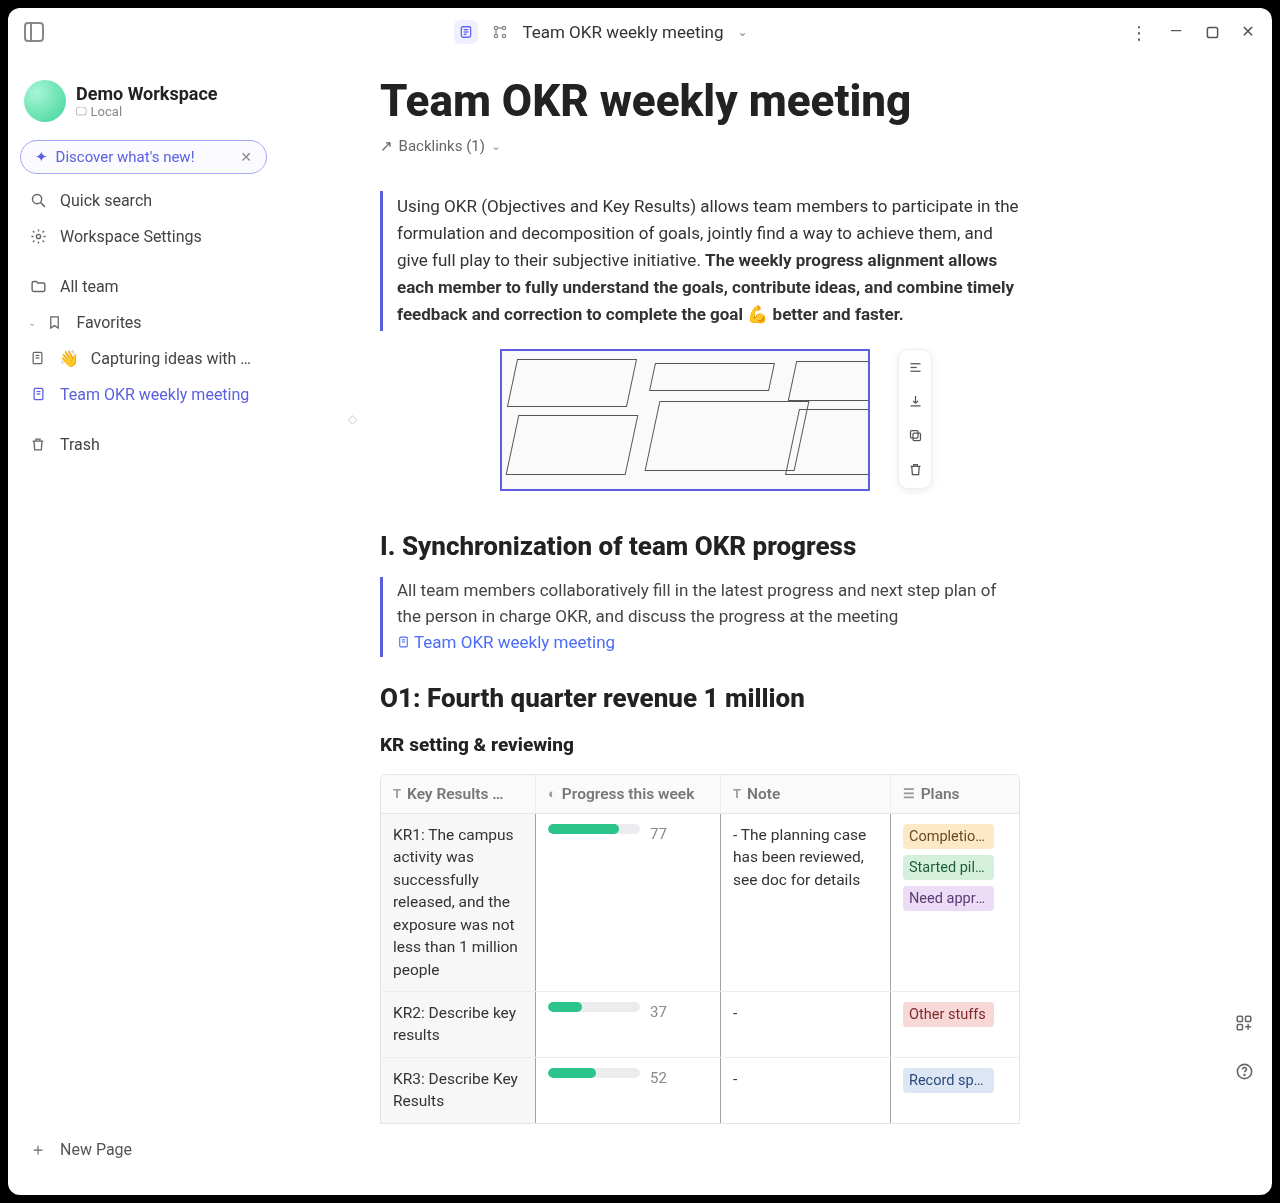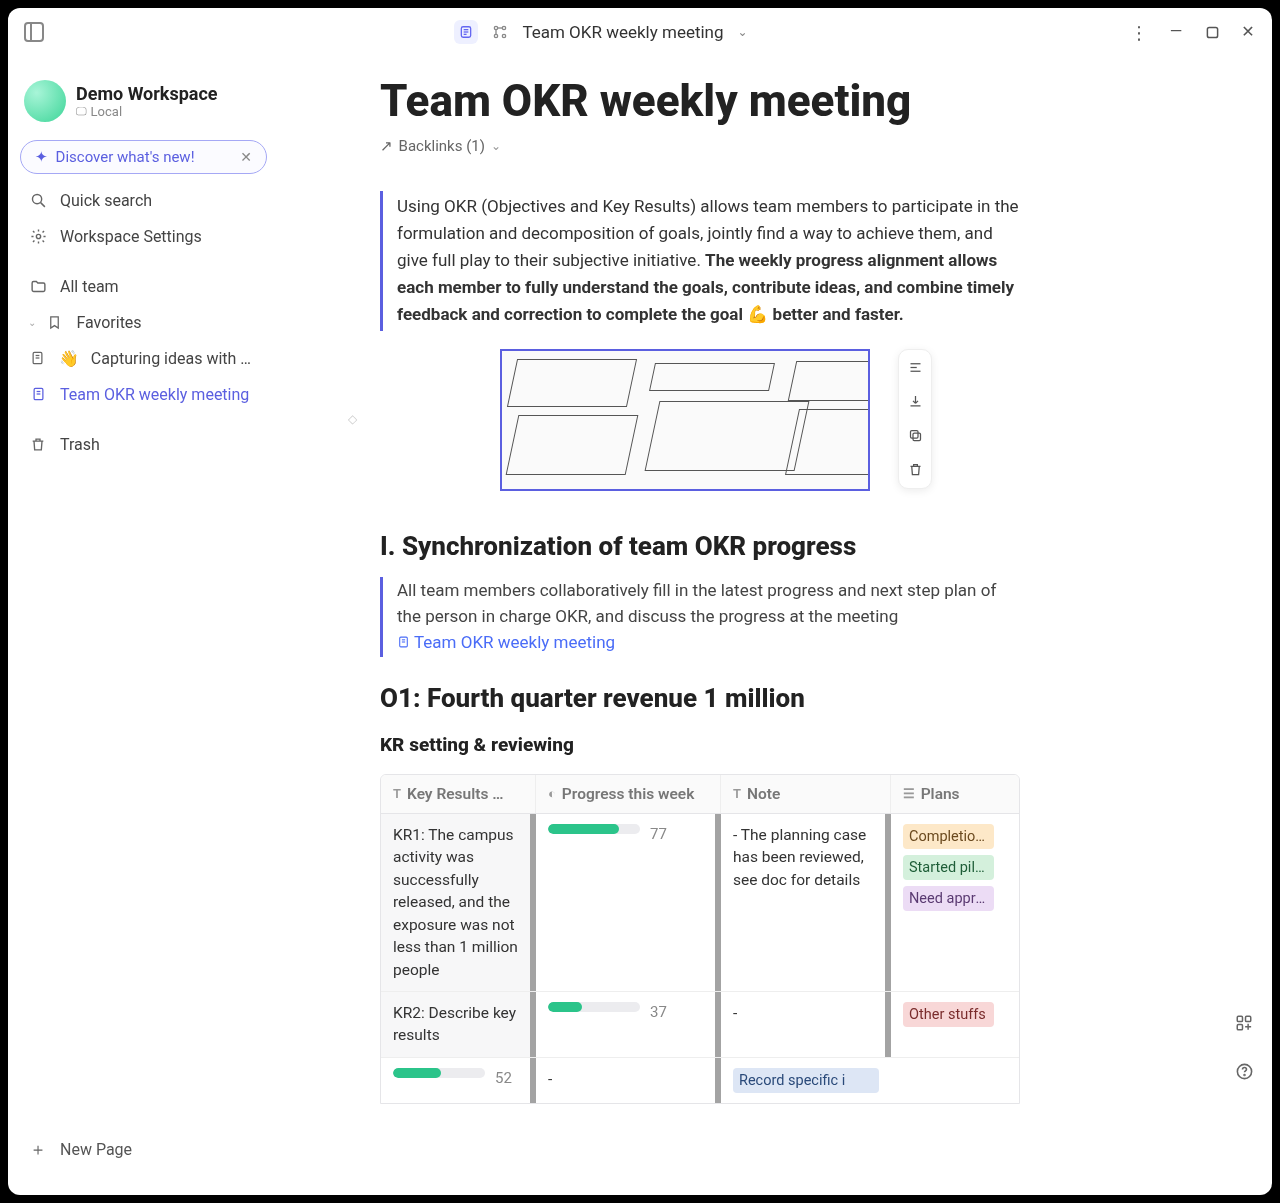--- a/index.html
+++ b/index.html
@@ -57,21 +57,21 @@
 .h2-section { font-size: 26px; font-weight: 800; color: #222; margin: 8px 0 20px 0; }
 .h3-section { font-size: 19px; font-weight: 800; color: #222; margin: 0 0 18px 0; }
 
 .table { border: 1px solid #e5e5e8; border-radius: 6px 6px 0 0; font-size: 15.5px; color: #333; overflow:hidden;}
 .thead { display: grid; grid-template-columns: 155px 185px 170px 115px; background: #fafafa; border-bottom: 1px solid #e5e5e8; }
 .th { padding: 10px 12px; color: #777; font-weight: 600; display: flex; align-items: center; gap: 6px; border-right: 1px solid #eee; white-space:nowrap; overflow:hidden; text-overflow:ellipsis;}
 .th:last-child { border-right: none; }
 .th-icon { font-size: 13px; color: #999; }
 .trow { display: grid; grid-template-columns: 155px 185px 170px 115px; border-bottom: 1px solid #eee; }
 .trow:last-child { border-bottom: none; }
-.td { padding: 10px 12px; border-right: 6px solid #a3a3a3; line-height:1.45;}
+.td { padding: 10px 12px; border-right: 1px solid #a3a3a3; line-height:1.45;}
 .td:last-child { border-right: none; }
 .td.key { background: #f7f7f8; color:#333;}
 .progress-cell { display: flex; align-items: flex-start; gap: 10px; }
 .progress-bar { width: 92px; height: 10px; background: #ececef; border-radius: 5px; overflow: hidden; }
 .progress-fill { height: 100%; background: #2bc48a; border-radius:5px;}
 .progress-val { color: #888; font-size: 15px; }
 .tags { display: flex; flex-direction: column; gap: 6px; }
 .tag { padding: 2px 6px; border-radius: 4px; font-size: 14.5px; white-space:nowrap; overflow:hidden; text-overflow:ellipsis;}
 .tag-orange { background: #fde8c8; color:#6b4a1f;}
 .tag-green { background: #d4f0dc; color:#1f5e38;}
@@ -335,20 +335,21 @@
                   </div>
                 </div>
                 <div class="td">-</div>
                 <div class="td">
                   <div class="tags">
                     <span class="tag tag-red">Other stuffs</span>
                   </div>
                 </div>
               </div>
               <div class="trow">
+                <div class="td key">KR3: Describe Key Results</div>
                 <div class="td">
                   <div class="progress-cell">
                     <div class="progress-bar">
                       <div class="progress-fill" style="width:52%"></div>
                     </div>
                     <span class="progress-val">52</span>
                   </div>
                 </div>
                 <div class="td">-</div>
                 <div class="td">

